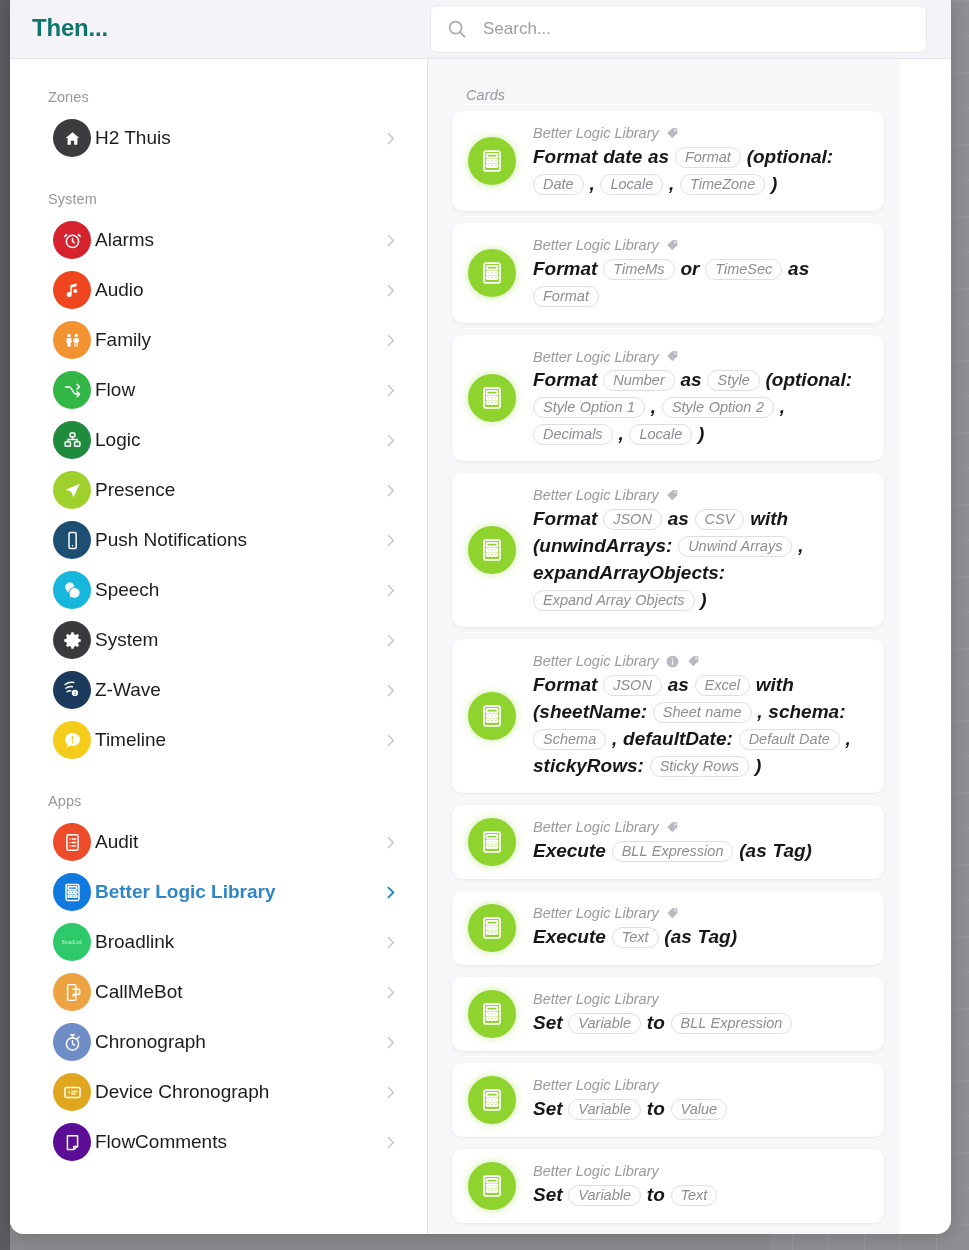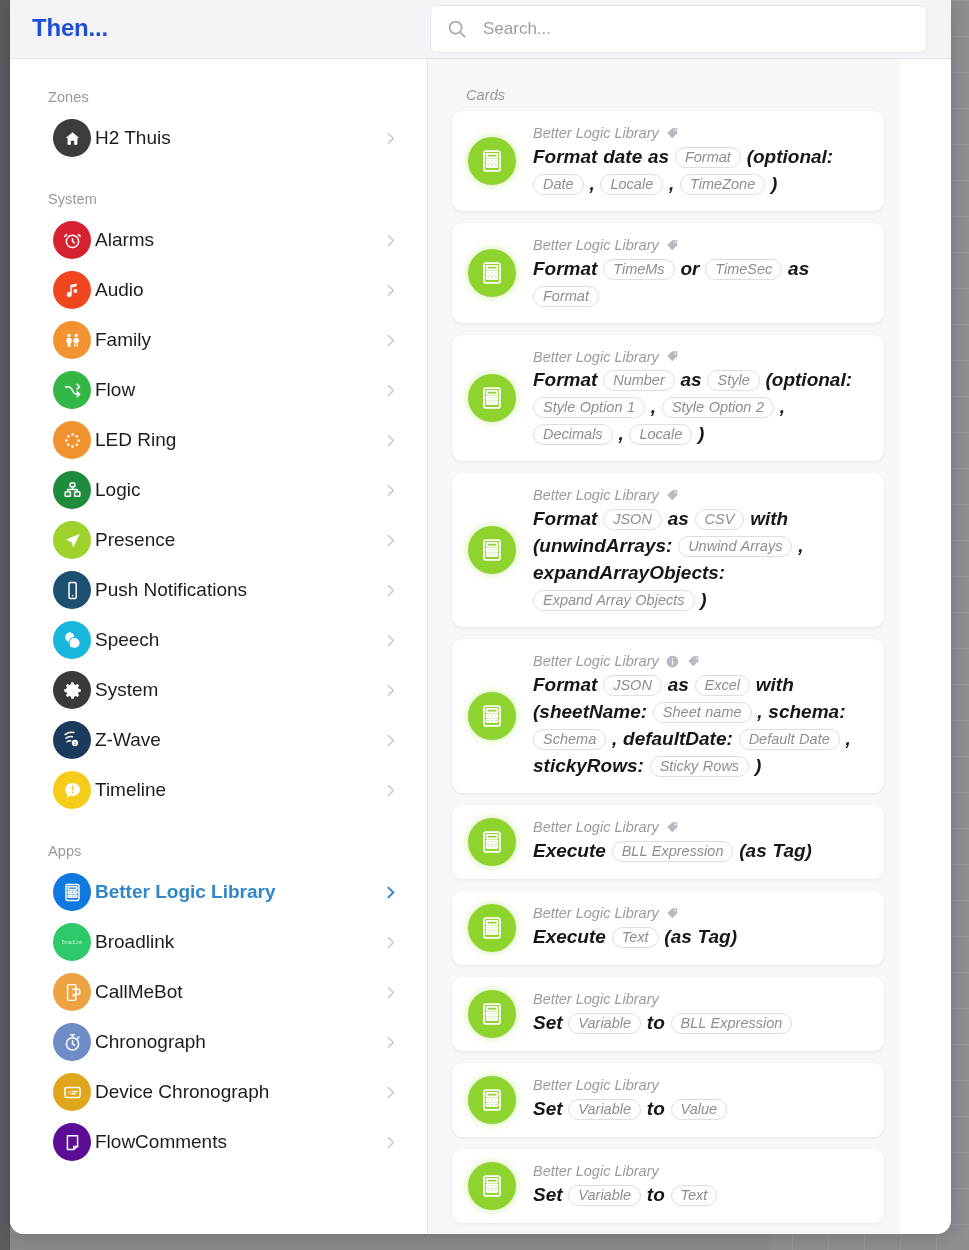--- a/index.html
+++ b/index.html
@@ -57,21 +57,21 @@
     background: #f4f4f8;
     border-bottom: 1px solid #e2e2e8;
     box-sizing: border-box;
   }
   #dialog-title {
     position: absolute;
     left: 22px;
     top: 14px;
     font-size: 24px;
     font-weight: bold;
-    color: #1d4ed8;
+    color: #0f766e;
     letter-spacing: -0.2px;
   }
   #search-wrap {
     position: absolute;
     left: 420px;
     top: 5px;
     width: 497px;
     height: 48px;
     background: #ffffff;
     border: 1px solid #e8e8ee;
@@ -331,40 +331,20 @@
               </svg>
             </span>
             <span class="nav-label">Flow</span>
             <span class="chev">
               <svg width="17" height="17" viewBox="0 0 24 24" fill="none" stroke="currentColor" stroke-width="2.1" stroke-linecap="round" stroke-linejoin="round">
                 <polyline points="9 5 16 12 9 19"></polyline>
               </svg>
             </span>
           </div>
           <div class="nav-row">
-            <span class="nav-icon" style="background: rgb(240, 146, 46);">
-              <svg width="21" height="21" viewBox="0 0 24 24" fill="#fff">
-                <circle cx="12" cy="5.2" r="1.5"></circle>
-                <circle cx="16.8" cy="7.2" r="1.5"></circle>
-                <circle cx="18.8" cy="12" r="1.5"></circle>
-                <circle cx="16.8" cy="16.8" r="1.5"></circle>
-                <circle cx="12" cy="18.8" r="1.5"></circle>
-                <circle cx="7.2" cy="16.8" r="1.5"></circle>
-                <circle cx="5.2" cy="12" r="1.5"></circle>
-                <circle cx="7.2" cy="7.2" r="1.5"></circle>
-              </svg>
-            </span>
-            <span class="nav-label">LED Ring</span>
-            <span class="chev">
-              <svg width="17" height="17" viewBox="0 0 24 24" fill="none" stroke="currentColor" stroke-width="2.1" stroke-linecap="round" stroke-linejoin="round">
-                <polyline points="9 5 16 12 9 19"></polyline>
-              </svg>
-            </span>
-          </div>
-          <div class="nav-row">
             <span class="nav-icon" style="background: rgb(31, 139, 61);">
               <svg width="21" height="21" viewBox="0 0 24 24" fill="none" stroke="#fff" stroke-width="1.7" stroke-linecap="round" stroke-linejoin="round">
                 <rect x="9.3" y="3.4" width="5.4" height="4.4" rx="1"></rect>
                 <rect x="3.6" y="13.4" width="6" height="5.2" rx="1"></rect>
                 <rect x="14.4" y="13.4" width="6" height="5.2" rx="1"></rect>
                 <path d="M12 7.8v3M6.6 13.4v-2.6h10.8v2.6"></path>
               </svg>
             </span>
             <span class="nav-label">Logic</span>
             <span class="chev">
@@ -454,20 +434,37 @@
               </svg>
             </span>
             <span class="nav-label">Timeline</span>
             <span class="chev">
               <svg width="17" height="17" viewBox="0 0 24 24" fill="none" stroke="currentColor" stroke-width="2.1" stroke-linecap="round" stroke-linejoin="round">
                 <polyline points="9 5 16 12 9 19"></polyline>
               </svg>
             </span>
           </div>
           <div class="section-label">Apps</div>
+          <div class="nav-row">
+            <span class="nav-icon" style="background: rgb(238, 75, 43);">
+              <svg width="21" height="21" viewBox="0 0 24 24" fill="none" stroke="#fff" stroke-width="1.7" stroke-linecap="round" stroke-linejoin="round">
+                <rect x="5.6" y="3.2" width="12.8" height="17.6" rx="1.7"></rect>
+                <circle cx="9" cy="8" r=".9" fill="#fff" stroke="none"></circle>
+                <circle cx="9" cy="12" r=".9" fill="#fff" stroke="none"></circle>
+                <circle cx="9" cy="16" r=".9" fill="#fff" stroke="none"></circle>
+                <path d="M11.6 8h4M11.6 12h4M11.6 16h4"></path>
+              </svg>
+            </span>
+            <span class="nav-label">Audit</span>
+            <span class="chev">
+              <svg width="17" height="17" viewBox="0 0 24 24" fill="none" stroke="currentColor" stroke-width="2.1" stroke-linecap="round" stroke-linejoin="round">
+                <polyline points="9 5 16 12 9 19"></polyline>
+              </svg>
+            </span>
+          </div>
           <div class="nav-row active">
             <span class="nav-icon" style="background: rgb(16, 121, 224);">
               <svg width="21" height="21" viewBox="0 0 24 24" fill="none" stroke="#fff" stroke-width="1.7" stroke-linecap="round" stroke-linejoin="round">
                 <rect x="4.6" y="2.9" width="14.8" height="18.2" rx="2"></rect>
                 <rect x="7" y="5.4" width="10" height="3.3" rx=".7"></rect>
                 <rect x="7" y="10.6" width="2.8" height="2.5" rx=".5"></rect>
                 <rect x="10.6" y="10.6" width="2.8" height="2.5" rx=".5"></rect>
                 <rect x="14.2" y="10.6" width="2.8" height="2.5" rx=".5"></rect>
                 <rect x="7" y="15" width="2.8" height="2.5" rx=".5"></rect>
                 <rect x="10.6" y="15" width="2.8" height="2.5" rx=".5"></rect>

